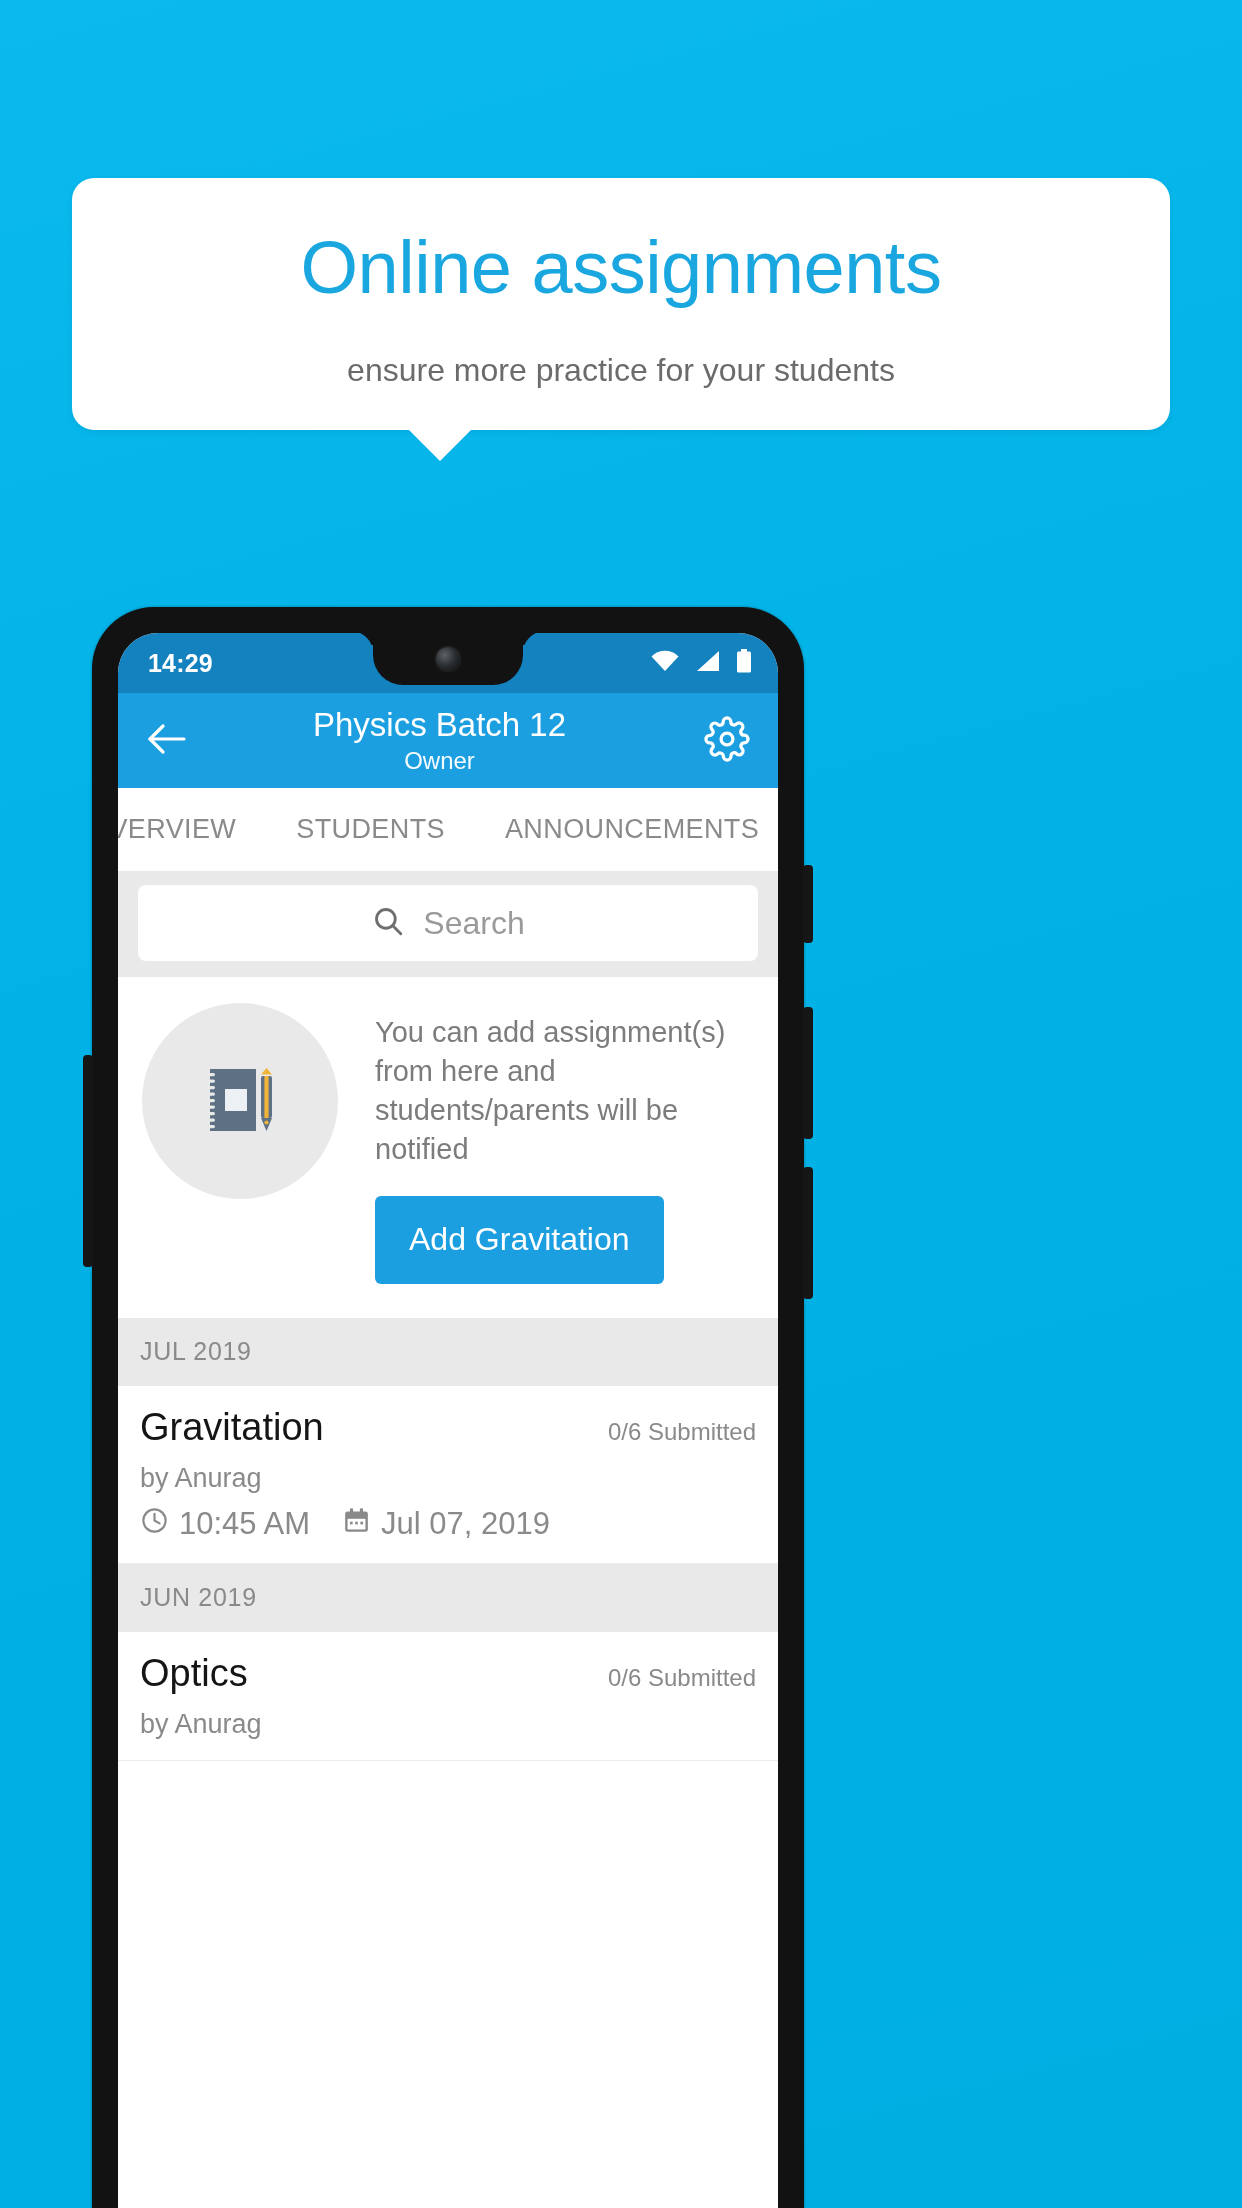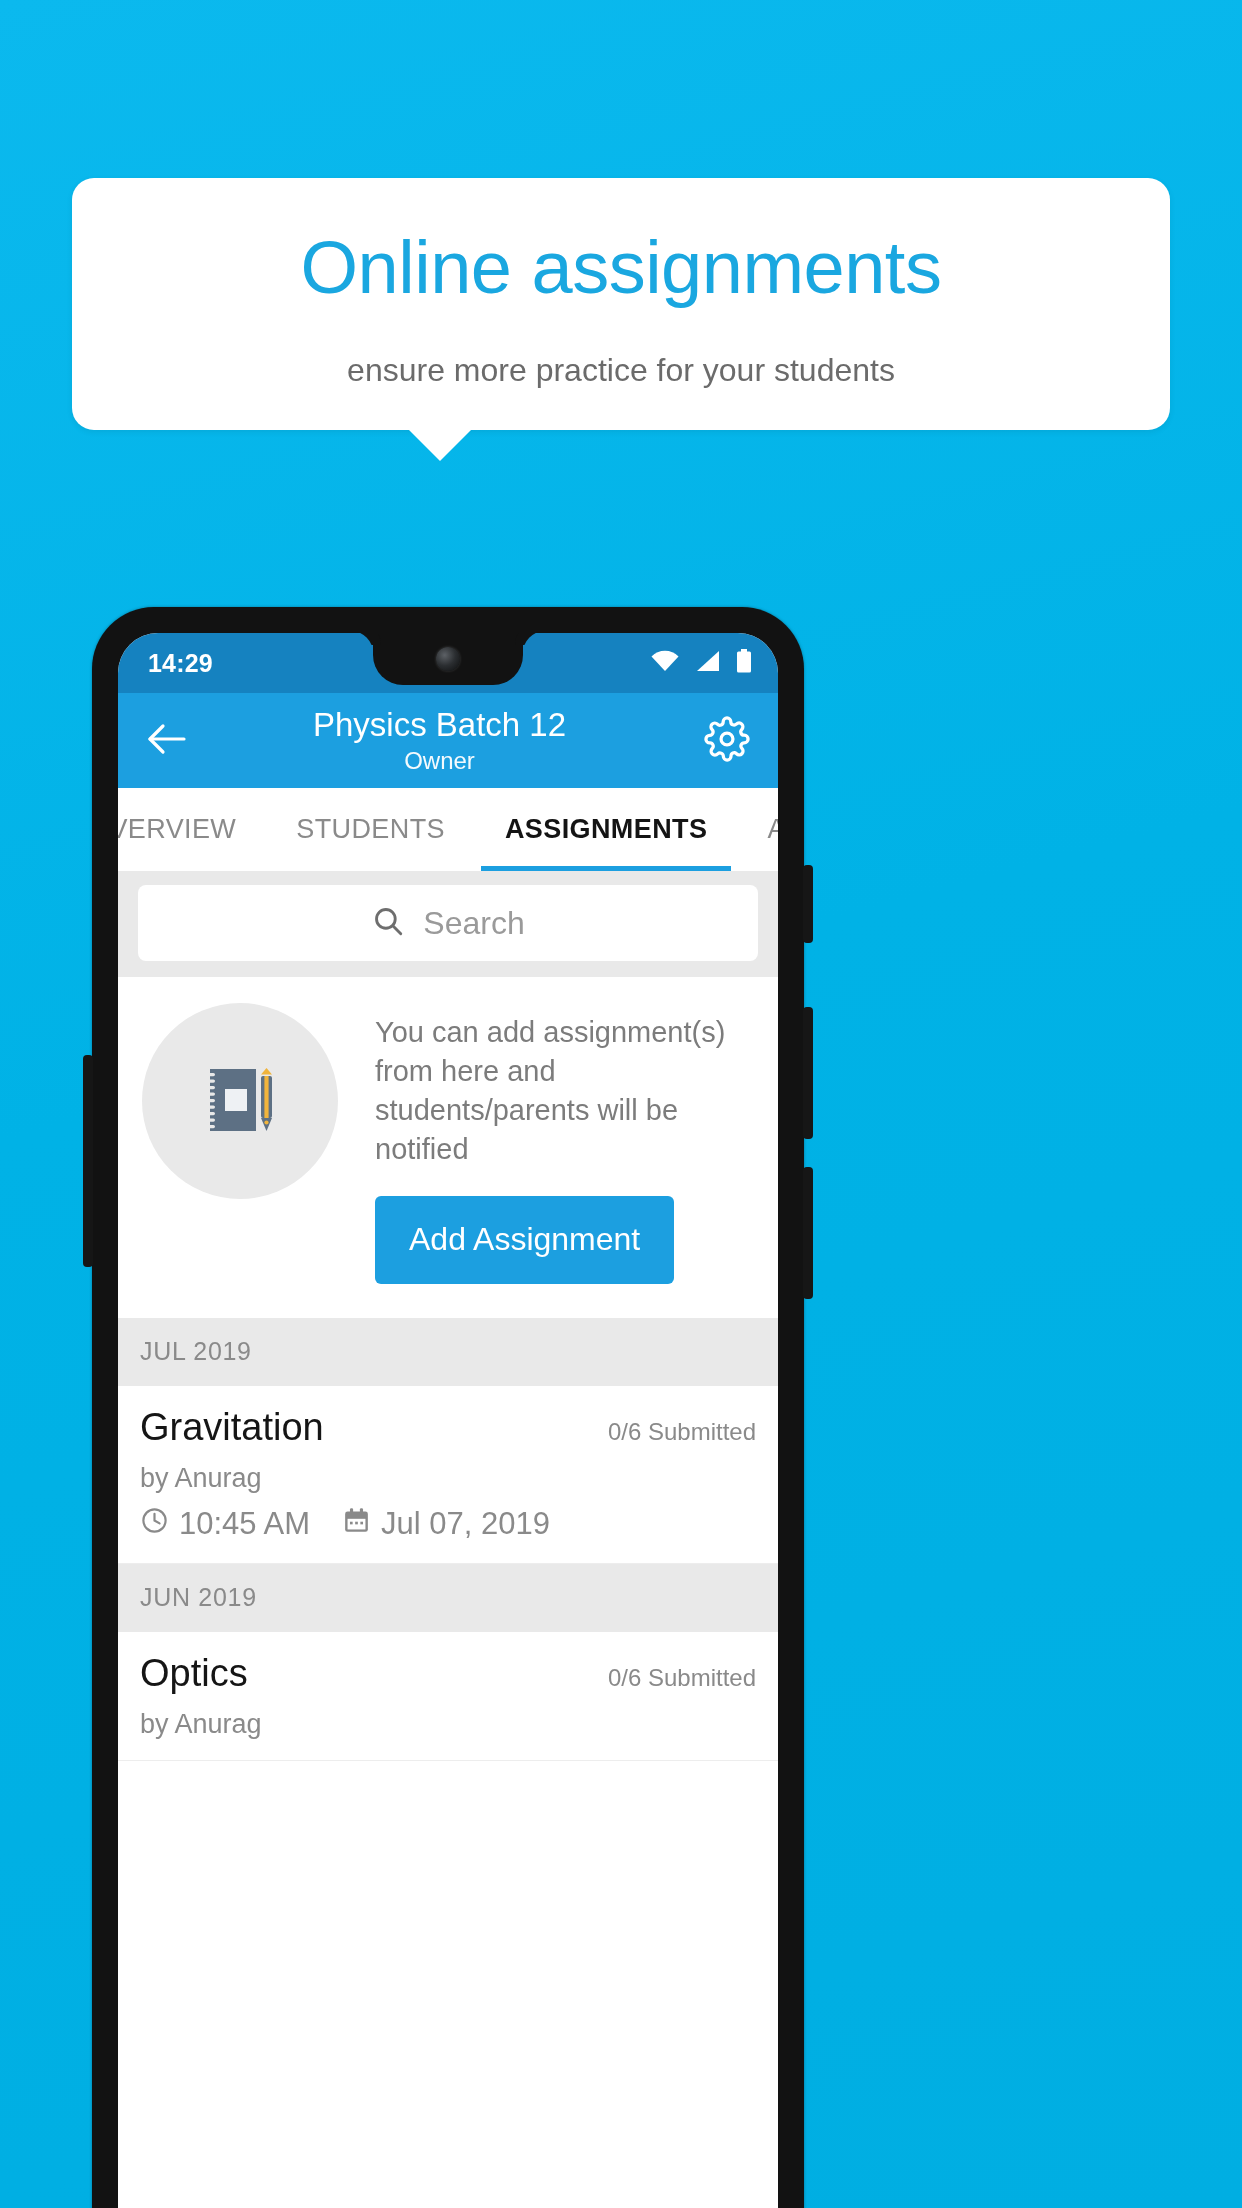--- a/index.html
+++ b/index.html
@@ -411,21 +411,20 @@
             <circle cx="12" cy="12" r="3.1"></circle>
             <path d="M19.4 15a1.65 1.65 0 0 0 .33 1.82l.06.06a2 2 0 0 1-2.83 2.83l-.06-.06a1.65 1.65 0 0 0-1.82-.33 1.65 1.65 0 0 0-1 1.51V21a2 2 0 0 1-4 0v-.09A1.65 1.65 0 0 0 9 19.4a1.65 1.65 0 0 0-1.82.33l-.06.06a2 2 0 0 1-2.83-2.83l.06-.06a1.65 1.65 0 0 0 .33-1.82 1.65 1.65 0 0 0-1.51-1H3a2 2 0 0 1 0-4h.09A1.65 1.65 0 0 0 4.6 9a1.65 1.65 0 0 0-.33-1.82l-.06-.06a2 2 0 0 1 2.83-2.83l.06.06a1.65 1.65 0 0 0 1.82.33H9a1.65 1.65 0 0 0 1-1.51V3a2 2 0 0 1 4 0v.09a1.65 1.65 0 0 0 1 1.51 1.65 1.65 0 0 0 1.82-.33l.06-.06a2 2 0 0 1 2.83 2.83l-.06.06a1.65 1.65 0 0 0-.33 1.82V9a1.65 1.65 0 0 0 1.51 1H21a2 2 0 0 1 0 4h-.09a1.65 1.65 0 0 0-1.51 1z"></path>
           </svg>
         </span>
       </div>
     </div>
 
     <div id="tabs">
       <div class="tab clipped-left">OVERVIEW</div>
       <div class="tab">STUDENTS</div>
-      <div class="tab active">ASSIGNMENTS</div>
       <div class="tab">ANNOUNCEMENTS</div>
     </div>
 
     <div id="search-wrap">
       <div id="search-box">
         <span>
           <svg width="34" height="34" viewBox="0 0 24 24" fill="none" stroke="#6E6E6E" stroke-width="2" stroke-linecap="round">
             <circle cx="10.5" cy="10.5" r="6.6"></circle>
             <line x1="15.4" y1="15.4" x2="21" y2="21"></line>
           </svg>
@@ -458,21 +457,21 @@
             <rect x="73" y="29" width="11" height="42" rx="2" fill="#5D7084"></rect>
             <rect x="76.4" y="29" width="4.2" height="42" fill="#F0B43C"></rect>
             <path d="M73 27.5 L78.5 21 L84 27.5 Z" fill="#F0B43C"></path>
             <path d="M73 71 L84 71 L78.5 84 Z" fill="#5D7084"></path>
             <circle cx="78.5" cy="75.5" r="2.1" fill="#F0B43C"></circle>
           </svg>
         </span>
       </div>
       <div id="empty-right">
         <div id="empty-text">You can add assignment(s) from here and students/parents will be notified</div>
-        <button id="add-assignment-btn">Add Assignment</button>
+        <button id="add-assignment-btn">Add Gravitation</button>
       </div>
     </div>
 
     <div class="month-header">JUL 2019</div>
 
     <div class="assignment">
       <div class="assignment-top">
         <div class="assignment-title">Gravitation</div>
         <div class="assignment-submitted">0/6 Submitted</div>
       </div>

